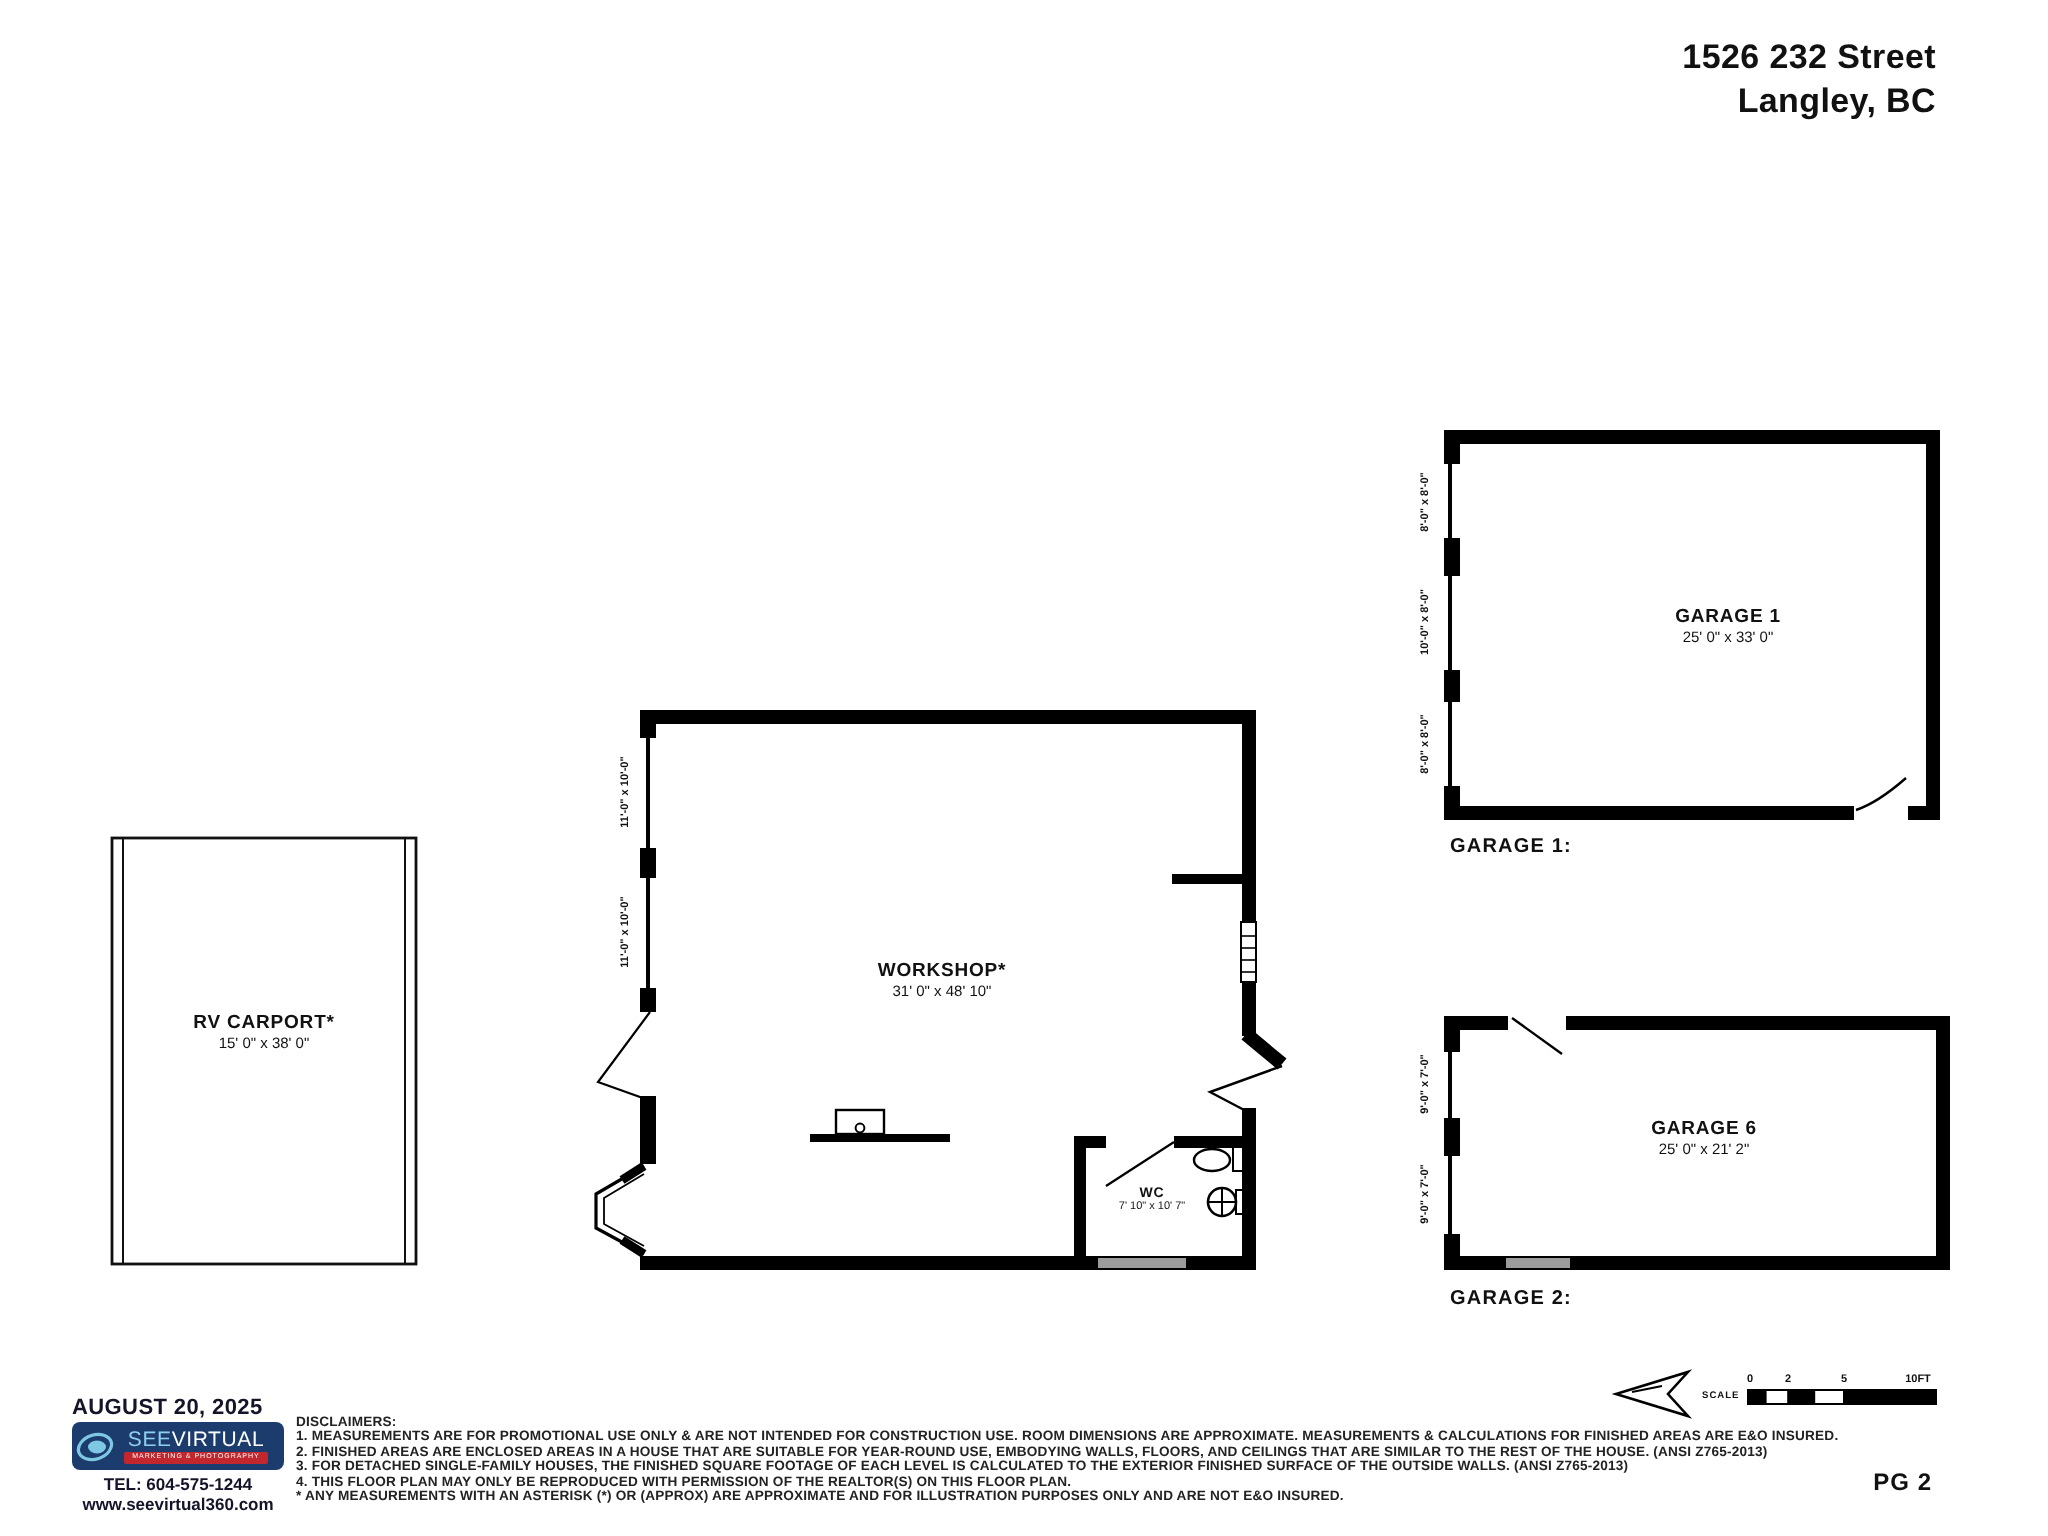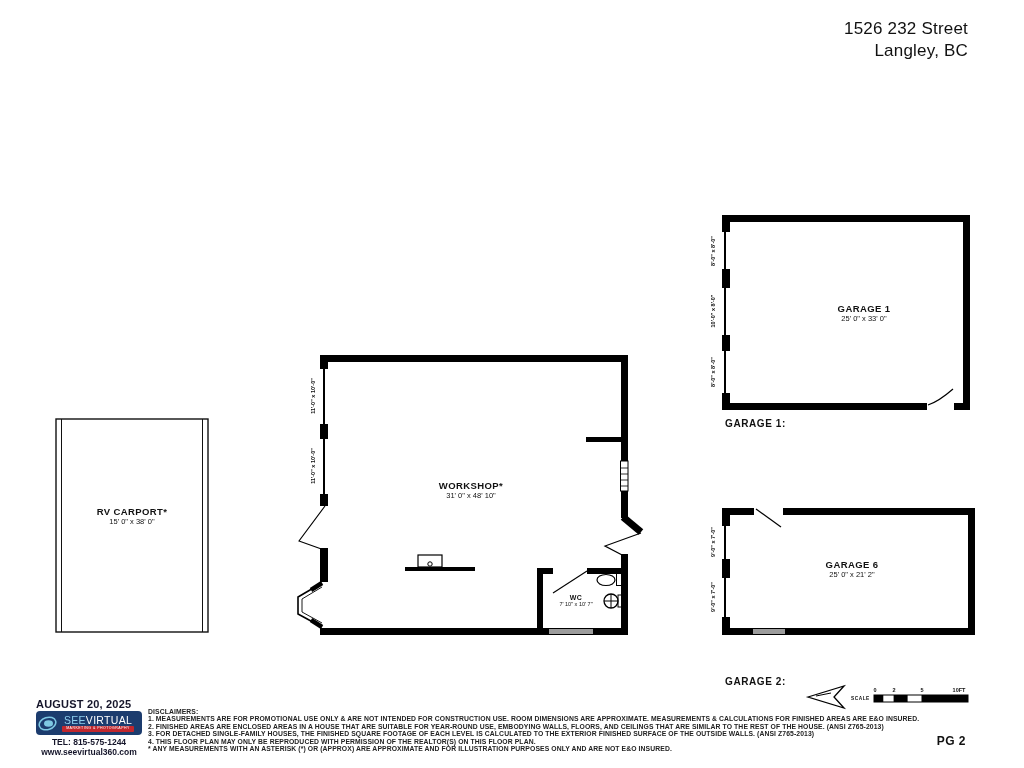--- a/index.html
+++ b/index.html
@@ -3,21 +3,21 @@
 <meta charset="utf-8">
 <style>
   * { margin:0; padding:0; box-sizing:border-box; }
   html,body { width:1024px; height:768px; background:#ffffff; font-family:"Liberation Sans",sans-serif; }
   #page { position:relative; width:1024px; height:768px; background:#fff; overflow:hidden; }
   svg.plan { position:absolute; left:0; top:0; }
   .abs { position:absolute; }
   .ctr { transform:translate(-50%,-50%); text-align:center; white-space:nowrap; }
   .rot { transform:translate(-50%,-50%) rotate(-90deg); white-space:nowrap; }
 
-  .addr { top:18px; right:56px; text-align:right; font-weight:normal; font-size:17px; line-height:1.3; color:#111; letter-spacing:.2px; }
+  .addr { top:18px; right:56px; text-align:right; font-weight:bold; font-size:17px; line-height:1.3; color:#111; letter-spacing:.2px; }
 
   .room-name { font-weight:bold; color:#111; letter-spacing:.4px; }
   .room-dims { color:#111; }
   .rv .room-name, .ws .room-name { font-size:9.5px; }
   .rv .room-dims, .ws .room-dims { font-size:7.5px; }
   .g .room-name { font-size:9.5px;text-align:right; }
   .g .room-dims { font-size:7.5px; }
   .wc .room-name { font-size:7px; font-weight:bold; }
   .wc .room-dims { font-size:5.5px; }
   .opening-label { font-size:5.5px; color:#111; font-weight:bold; }
@@ -184,35 +184,35 @@
 
   <div class="abs rot opening-label" style="left:313px; top:396px;">11'-0" x 10'-0"</div>
   <div class="abs rot opening-label" style="left:313px; top:466px;">11'-0" x 10'-0"</div>
   <div class="abs rot opening-label" style="left:713px; top:251px;">8'-0" x 8'-0"</div>
   <div class="abs rot opening-label" style="left:713px; top:311px;">10'-0" x 8'-0"</div>
   <div class="abs rot opening-label" style="left:713px; top:372px;">8'-0" x 8'-0"</div>
   <div class="abs rot opening-label" style="left:713px; top:542px;">9'-0" x 7'-0"</div>
   <div class="abs rot opening-label" style="left:713px; top:597px;">9'-0" x 7'-0"</div>
 
   <div class="abs caption" style="left:725px; top:418px;">GARAGE 1:</div>
-  <div class="abs caption" style="left:725px; top:676px;">GARAGE 2:</div>
+  <div class="abs caption" style="left:725px; top:644px;">GARAGE 2:</div>
 
   <div class="abs footer-left">
     <div class="date">AUGUST 20, 2025</div>
     <div class="logo" id="logo-box" style="background: rgb(28, 60, 110);">
       <svg width="19" height="15" viewBox="0 0 19 15">
         <ellipse cx="9.5" cy="7.5" rx="8.5" ry="6" fill="none" stroke="#7ec8e3" stroke-width="1.6" transform="rotate(-18 9.5 7.5)"></ellipse>
         <ellipse cx="10.5" cy="7.5" rx="4.5" ry="3.2" fill="#7ec8e3"></ellipse>
       </svg>
       <div class="logo-text">
         <div class="logo-main"><span class="logo-see">SEE</span><span class="logo-virtual">VIRTUAL</span></div>
         <div class="logo-tag" id="logo-tag" style="background: rgb(193, 39, 45);">MARKETING &amp; PHOTOGRAPHY</div>
       </div>
     </div>
-    <div class="tel">TEL: 815-575-1244</div>
+    <div class="tel">TEL: 604-575-1244</div>
     <div class="site">www.seevirtual360.com</div>
   </div>
 
   <div class="abs disclaimers">
     <div>DISCLAIMERS:</div>
     <div>1. MEASUREMENTS ARE FOR PROMOTIONAL USE ONLY &amp; ARE NOT INTENDED FOR CONSTRUCTION USE. ROOM DIMENSIONS ARE APPROXIMATE. MEASUREMENTS &amp; CALCULATIONS FOR FINISHED AREAS ARE E&amp;O INSURED.</div>
     <div>2. FINISHED AREAS ARE ENCLOSED AREAS IN A HOUSE THAT ARE SUITABLE FOR YEAR-ROUND USE, EMBODYING WALLS, FLOORS, AND CEILINGS THAT ARE SIMILAR TO THE REST OF THE HOUSE. (ANSI Z765-2013)</div>
     <div>3. FOR DETACHED SINGLE-FAMILY HOUSES, THE FINISHED SQUARE FOOTAGE OF EACH LEVEL IS CALCULATED TO THE EXTERIOR FINISHED SURFACE OF THE OUTSIDE WALLS. (ANSI Z765-2013)</div>
     <div>4. THIS FLOOR PLAN MAY ONLY BE REPRODUCED WITH PERMISSION OF THE REALTOR(S) ON THIS FLOOR PLAN.</div>
     <div>* ANY MEASUREMENTS WITH AN ASTERISK (*) OR (APPROX) ARE APPROXIMATE AND FOR ILLUSTRATION PURPOSES ONLY AND ARE NOT E&amp;O INSURED.</div>

